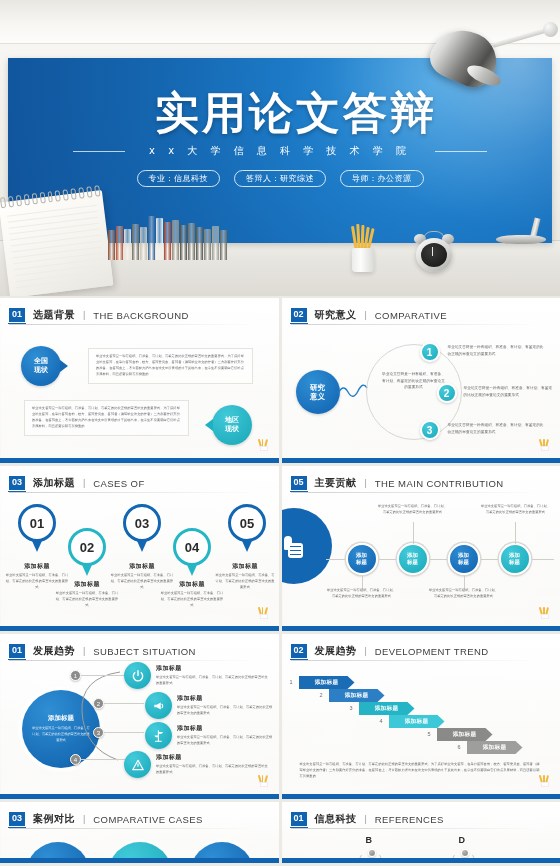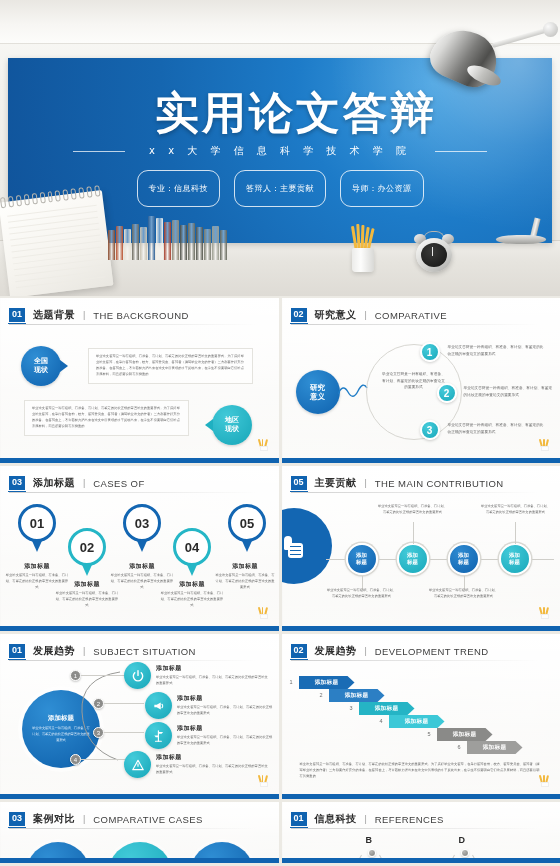--- a/index.html
+++ b/index.html
@@ -53,21 +53,21 @@
   .cover-sub .txt {
     color:#fff; font-size:10px; letter-spacing:5px;
     font-family:"DejaVu Sans","Liberation Sans",sans-serif;
   }
   .cover-badges {
     position:absolute; left:0; top:112px; width:544px;
     display:flex; justify-content:center; gap:14px;
   }
   .cover-badge {
     border:1px solid rgba(255,255,255,.8); border-radius:11px;
-    padding:12px 11px; color:#fff; font-size:8px; letter-spacing:.5px;
+    padding:2px 11px; color:#fff; font-size:8px; letter-spacing:.5px;
     font-family:"DejaVu Sans","Liberation Sans",sans-serif; white-space:nowrap;
   }
 
   
   .lamp-arm { position:absolute; right:8px; top:26px; width:62px; height:5px;
     background:linear-gradient(180deg,#f4f4f2,#c9c9c6); transform:rotate(-16deg); transform-origin:right center;
     border-radius:3px; }
   .lamp-knob { position:absolute; right:2px; top:22px; width:15px; height:15px; border-radius:50%;
     background:radial-gradient(circle at 34% 30%,#fafafa,#b9b9b6); }
   .lamp-shade {
@@ -274,21 +274,21 @@
     <div class="banner">
       <div class="banner-glow"></div>
       <div class="cover-title">实用论文答辩</div>
       <div class="cover-sub">
         <span class="rule"></span>
         <span class="txt">x x 大 学 信 息 科 学 技 术 学 院</span>
         <span class="rule"></span>
       </div>
       <div class="cover-badges">
         <span class="cover-badge">专业：信息科技</span>
-        <span class="cover-badge">答辩人：主要贡献</span>
+        <span class="cover-badge">答辩人：研究综述</span>
         <span class="cover-badge">导师：办公资源</span>
       </div>
     </div>
 
     <div class="lamp-arm"></div>
     <div class="lamp-knob"></div>
     <div class="lamp-shade"></div>
     <div class="lamp-rim"></div>
     <div class="lamp-base">
       <div class="stem"></div>

